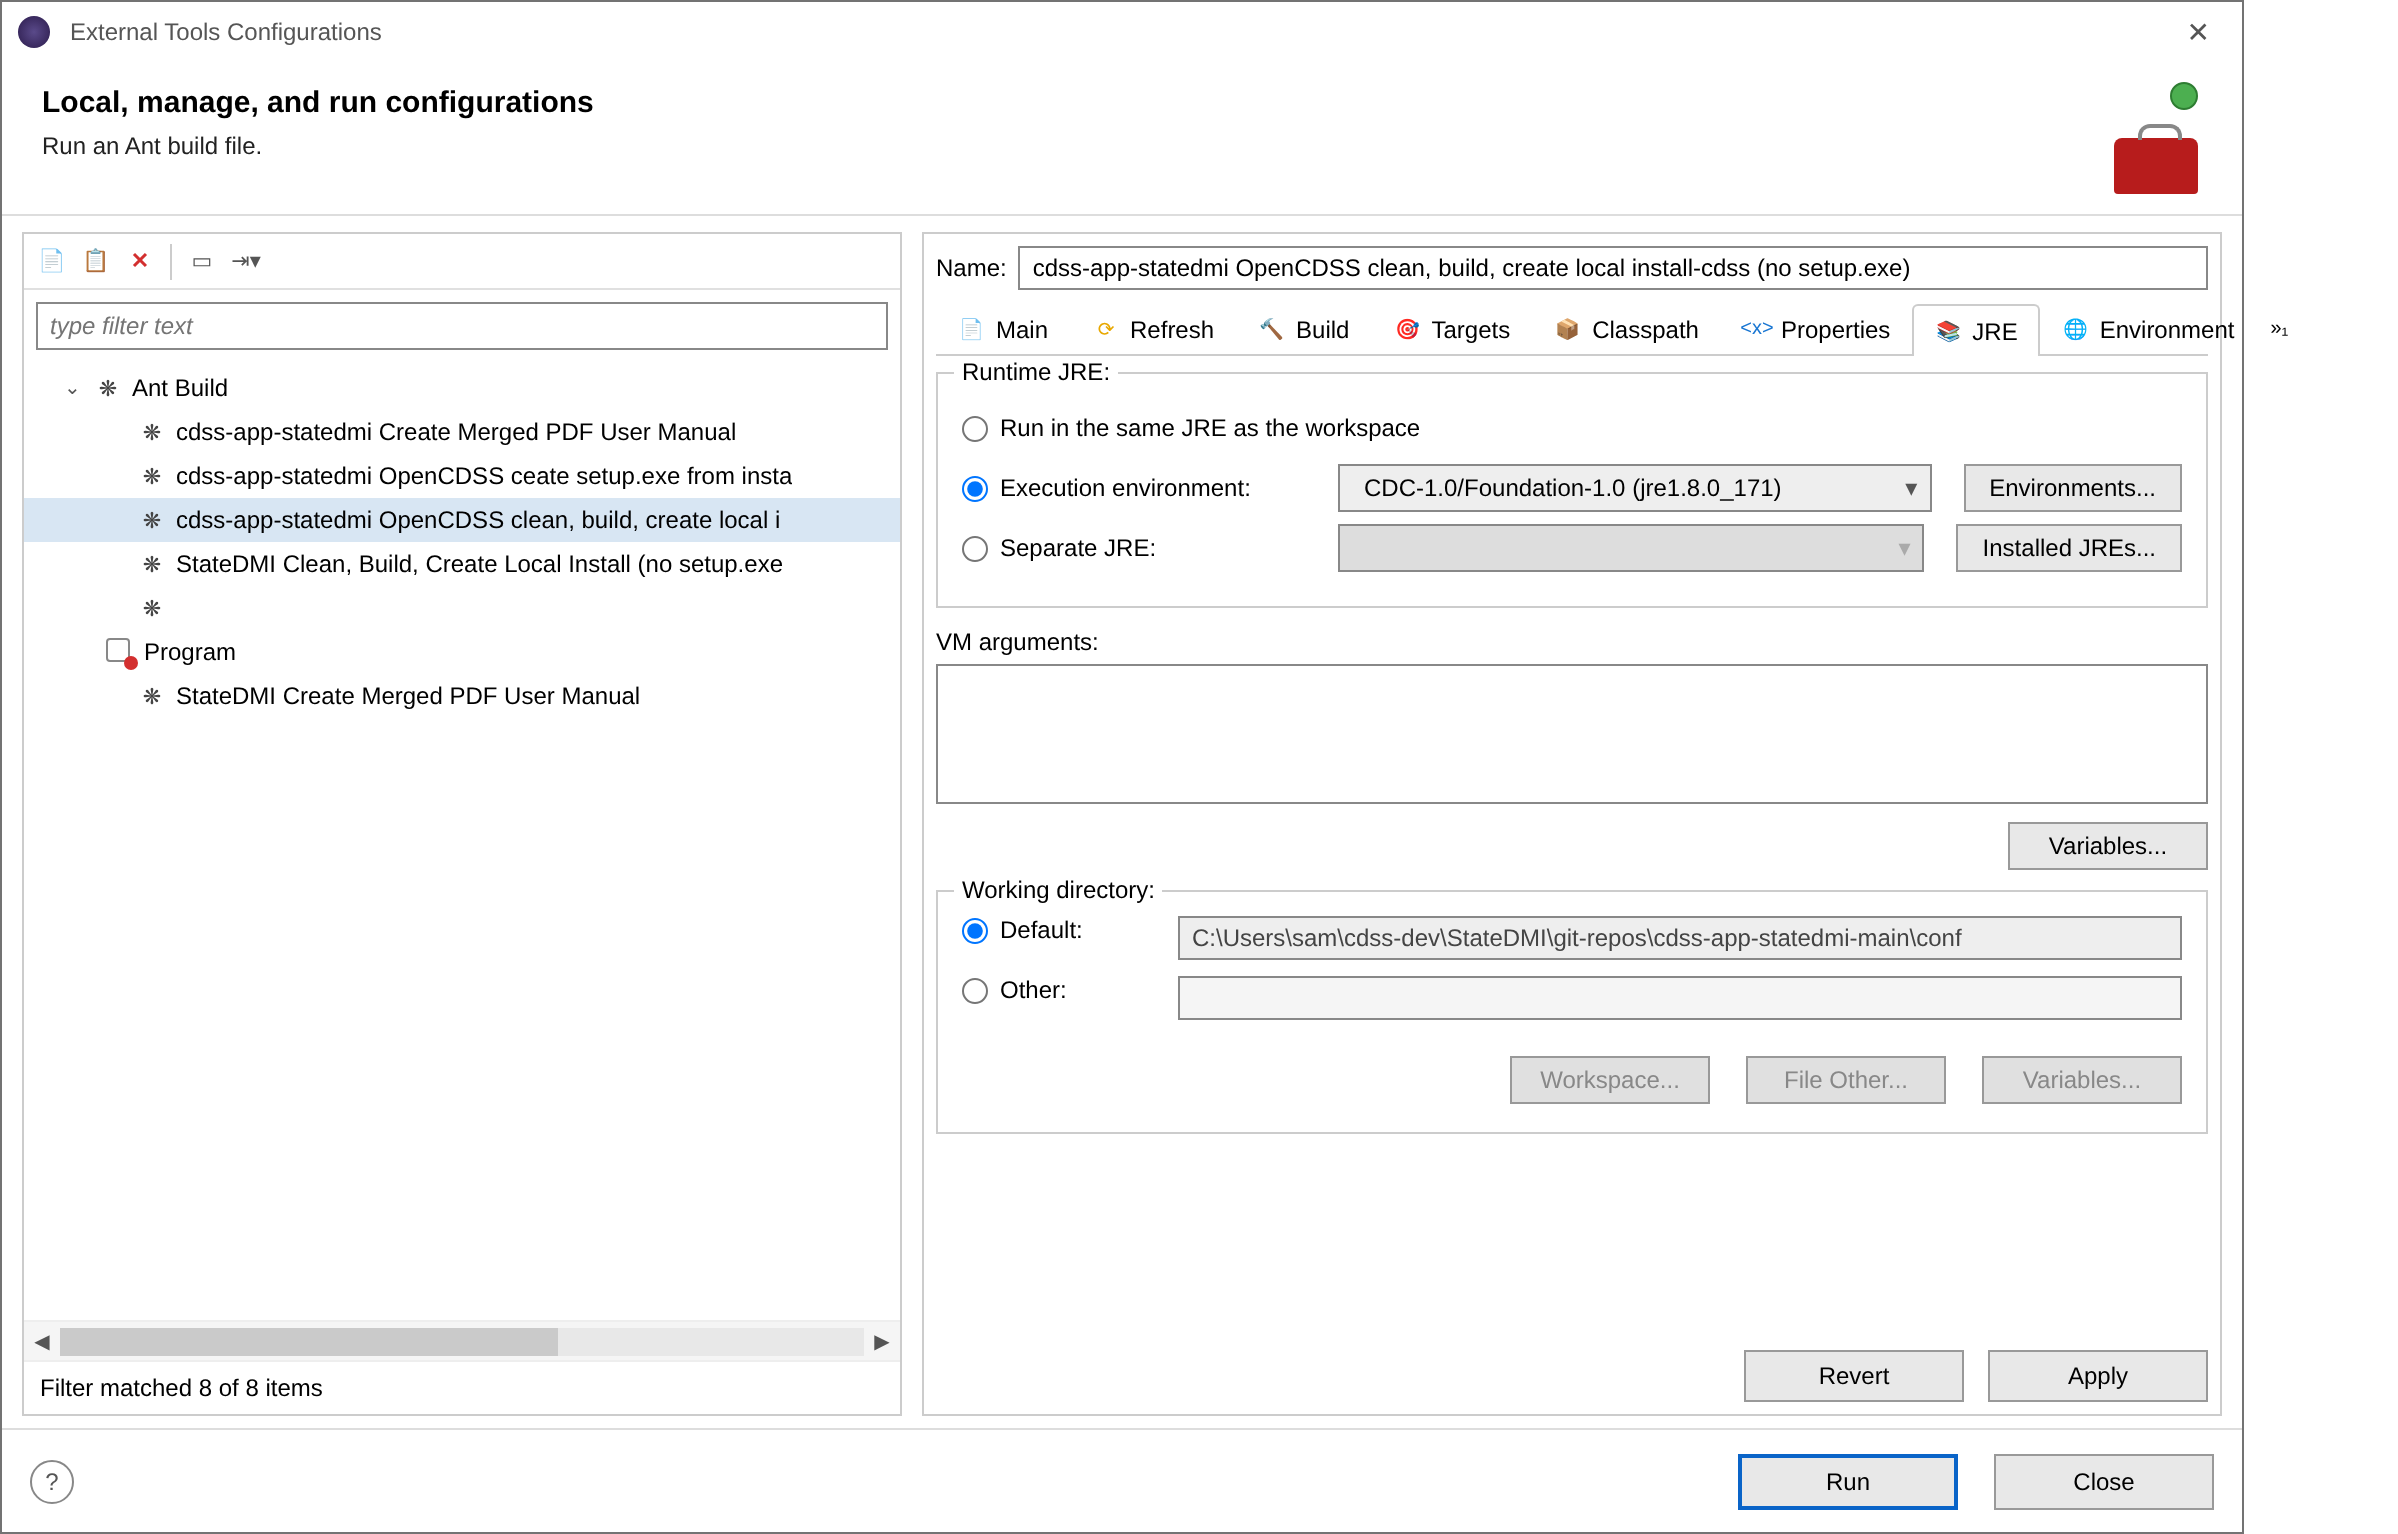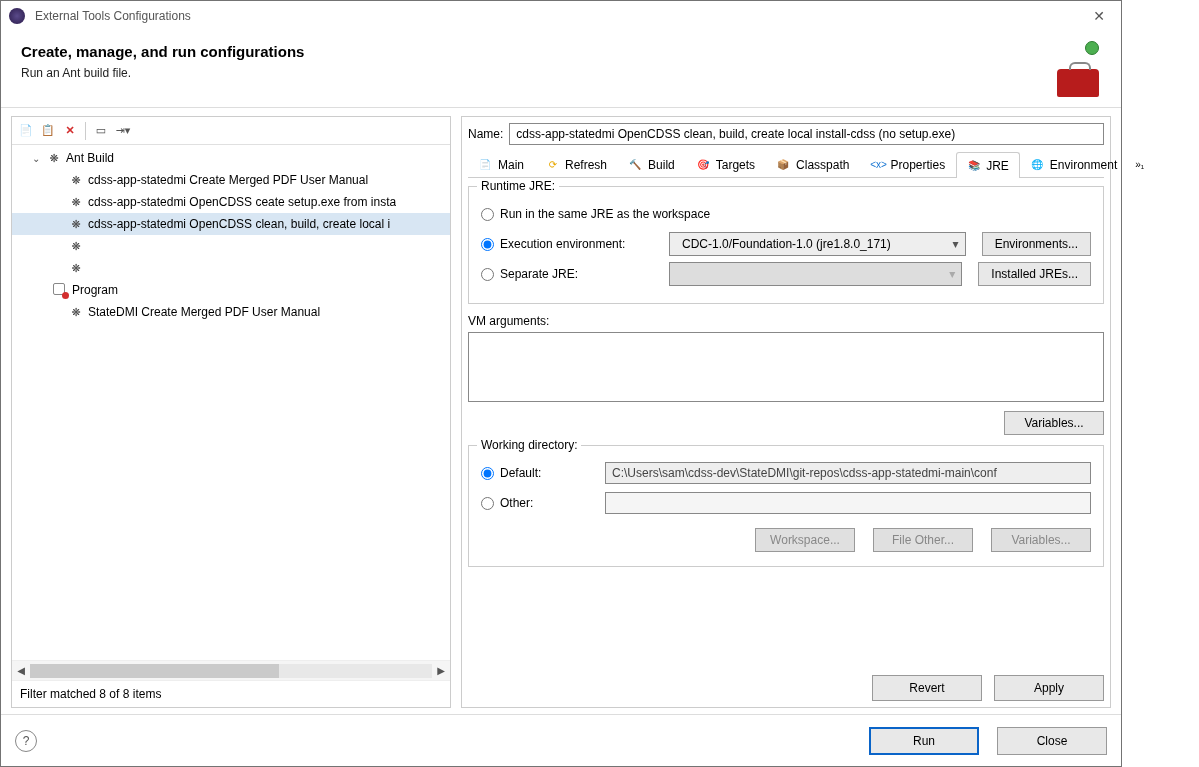--- a/index.html
+++ b/index.html
@@ -49,21 +49,21 @@
 .radio-row { display: flex; align-items: center; height: 30px; gap: 8px; }
 .radio-row label { display: flex; align-items: center; gap: 6px; min-width: 180px; }
 .radio-row select, .radio-row .fake-select { flex: 1; height: 24px; border: 1px solid #888; background: #eee; font-size: 12px; padding-left: 12px; }
 .radio-row .fake-select { display: flex; align-items: center; color: #000; }
 .radio-row .fake-select.disabled { background: #ddd; color: #888; }
 .btn { height: 24px; min-width: 100px; padding: 0 12px; border: 1px solid #999; background: #e8e8e8; font-size: 12px; margin-left: 8px; cursor: default; }
 .btn.disabled { color: #888; background: #e0e0e0; }
 .vm-label { margin-bottom: 4px; display: block; }
 .vm-text { width: 100%; height: 70px; border: 1px solid #888; resize: none; font-size: 12px; padding: 4px; font-family: inherit; }
 .vm-btn-row { display: flex; justify-content: flex-end; margin-top: 6px; }
-.wd-row { display: flex; align-items: center; height: 30px; gap: 24px; }
+.wd-row { display: flex; align-items: flex-start; height: 30px; gap: 8px; }
 .wd-row label { display: flex; align-items: center; gap: 6px; min-width: 100px; }
 .wd-row input[type=text] { flex: 1; height: 22px; border: 1px solid #888; padding: 2px 6px; font-size: 12px; }
 .wd-row input[type=text].disabled { background: #eee; color: #444; }
 .wd-btns { display: flex; justify-content: flex-end; margin-top: 10px; gap: 10px; }
 .action-row { display: flex; justify-content: flex-end; gap: 4px; margin-top: auto; padding-top: 10px; }
 .action-row .btn { min-width: 110px; height: 26px; }
 .footer { height: 52px; display: flex; align-items: center; padding: 0 14px; border-top: 1px solid #ddd; gap: 10px; }
 .footer .help { width: 22px; height: 22px; border: 1px solid #888; border-radius: 50%; display: flex; align-items: center; justify-content: center; color: #555; }
 .footer .spacer { flex: 1; }
 .footer .btn { min-width: 110px; height: 28px; }
@@ -79,59 +79,63 @@
 
 <div class="window">
   <div class="titlebar">
     <span style="width:16px;height:16px;border-radius:50%;background:radial-gradient(circle,#5a4a8a,#2a1a4a);margin-right:4px;"></span>
     <span class="title">External Tools Configurations</span>
     <span class="close">✕</span>
   </div>
 
   <div class="header">
     <div class="header-text">
-      <h1>Create, manage, and run configurations</h1>
+      <h1>Local, manage, and run configurations</h1>
       <p>Run an Ant build file.</p>
     </div>
     <div class="header-icon">
       <div class="play-dot"></div>
       <div class="toolbox"></div>
     </div>
   </div>
 
   <div class="body">
     <div class="left-panel">
       <div class="toolbar">
         <span class="tool-btn">📄</span>
         <span class="tool-btn">📋</span>
         <span class="tool-btn" style="color:#d32f2f;font-weight:bold;">✕</span>
         <span class="tool-sep"></span>
         <span class="tool-btn">▭</span>
         <span class="tool-btn">⇥▾</span>
       </div>
+      <div class="filter">
+        <input type="text" placeholder="type filter text" style="">
+      </div>
       <div class="tree">
         <div class="tree-item root">
           <span class="arrow">⌄</span>
           <span class="icon ant-icon"></span>
           <span class="lbl">Ant Build</span>
         </div>
         <div class="tree-item child">
             <span class="icon ant-icon"></span>
             <span class="lbl">cdss-app-statedmi Create Merged PDF User Manual</span>
           </div>
         <div class="tree-item child">
             <span class="icon ant-icon"></span>
             <span class="lbl">cdss-app-statedmi OpenCDSS ceate setup.exe from insta</span>
           </div>
         <div class="tree-item child selected">
             <span class="icon ant-icon"></span>
             <span class="lbl">cdss-app-statedmi OpenCDSS clean, build, create local i</span>
           </div>
         <div class="tree-item child">
             <span class="icon ant-icon"></span>
+            <span class="lbl">StateDMI Clean, Build, Create Local Install (no setup.exe </span>
           </div>
         <div class="tree-item child">
             <span class="icon ant-icon"></span>
           </div>
         <div class="tree-item leaf">
             <span class="icon">
               <span class="prog-icon"></span>
             </span>
             <span class="lbl">Program</span>
           </div>

